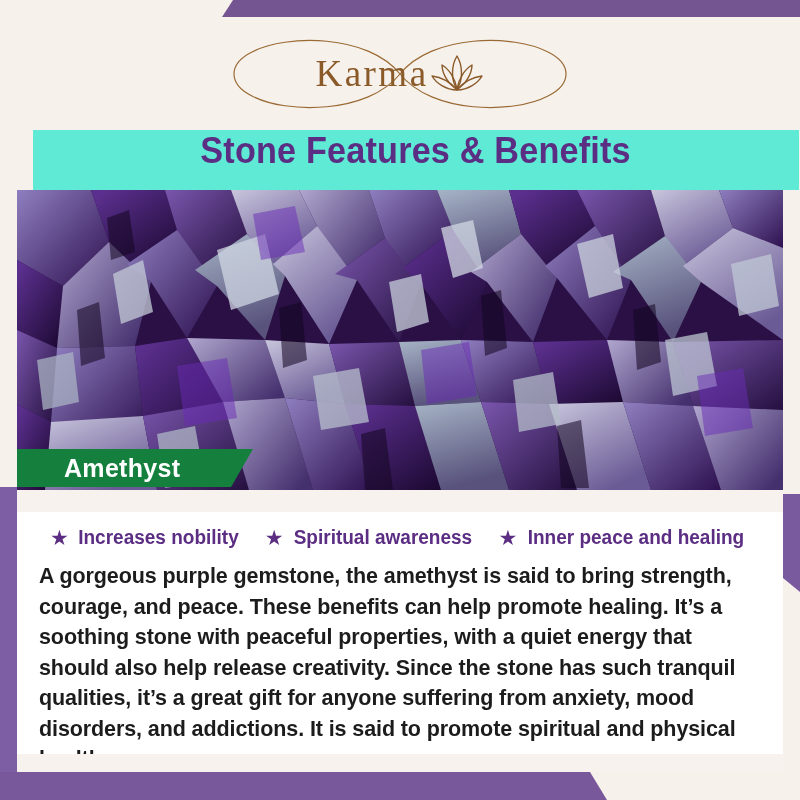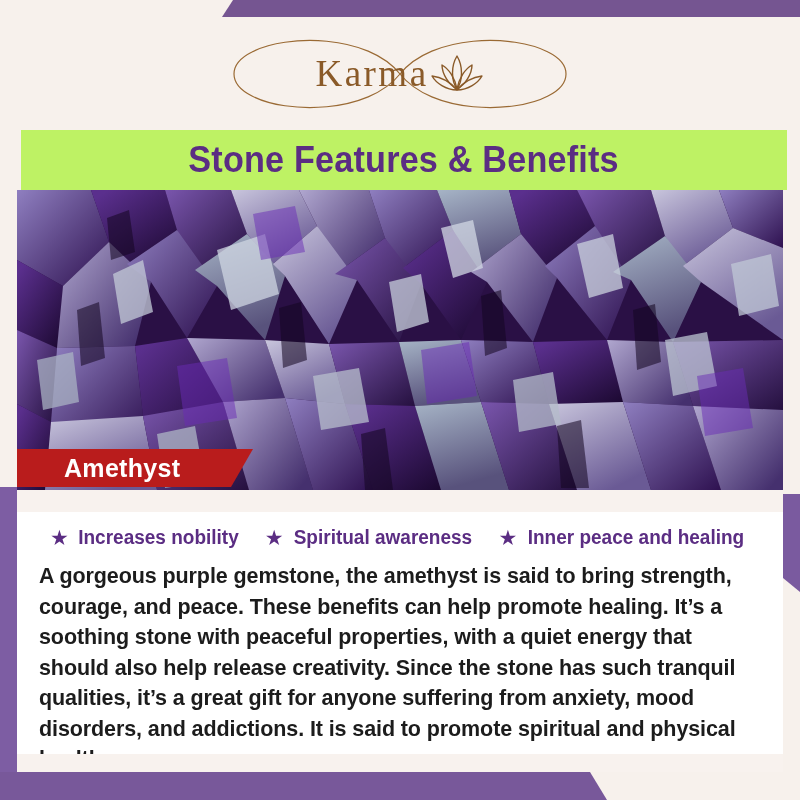--- a/index.html
+++ b/index.html
@@ -57,23 +57,23 @@
     font-size:37px;
     color:#8a5a28;
     letter-spacing:2.5px;
     line-height:1;
     font-weight:400;
   }
   #logo-lotus { width:56px; height:44px; flex:0 0 auto; }
 
   
   #title-zone {
-    position:absolute; left:4px; top:113px; width:766px; height:60px;
-    display:flex; align-items:center; justify-content:center;
-    background:#bef264;
+    position:absolute; left:16px; top:113px; width:766px; height:60px;
+    display:flex; align-items:flex-start; justify-content:center;
+    background:#5eead4;
   }
   #page-title {
     font-family:"Liberation Sans Narrow","Liberation Sans", sans-serif;
     font-size:36px;
     font-weight:bold;
     color:#5b2d83;
     letter-spacing:0.2px;
     transform:scaleX(0.95);
   }
 
@@ -81,21 +81,21 @@
   #photo {
     position:absolute; left:0; top:173px; width:766px; height:300px;
     overflow:hidden;
     background:#2b1146;
   }
   #photo-canvas { position:absolute; inset:0; }
 
   
   #stone-label {
     position:absolute; left:0; bottom:3px; height:38px; width:236px;
-    background:#b91c1c;
+    background:#15803d;
     clip-path: polygon(0 0, 100% 0, calc(100% - 22px) 100%, 0 100%);
     display:flex; align-items:center;
   }
   #stone-label-text {
     font-family:"Liberation Sans Narrow","Liberation Sans", sans-serif;
     font-size:25px; font-weight:bold; color:#ffffff;
     margin-left:47px; letter-spacing:0.3px;
   }
 
   

